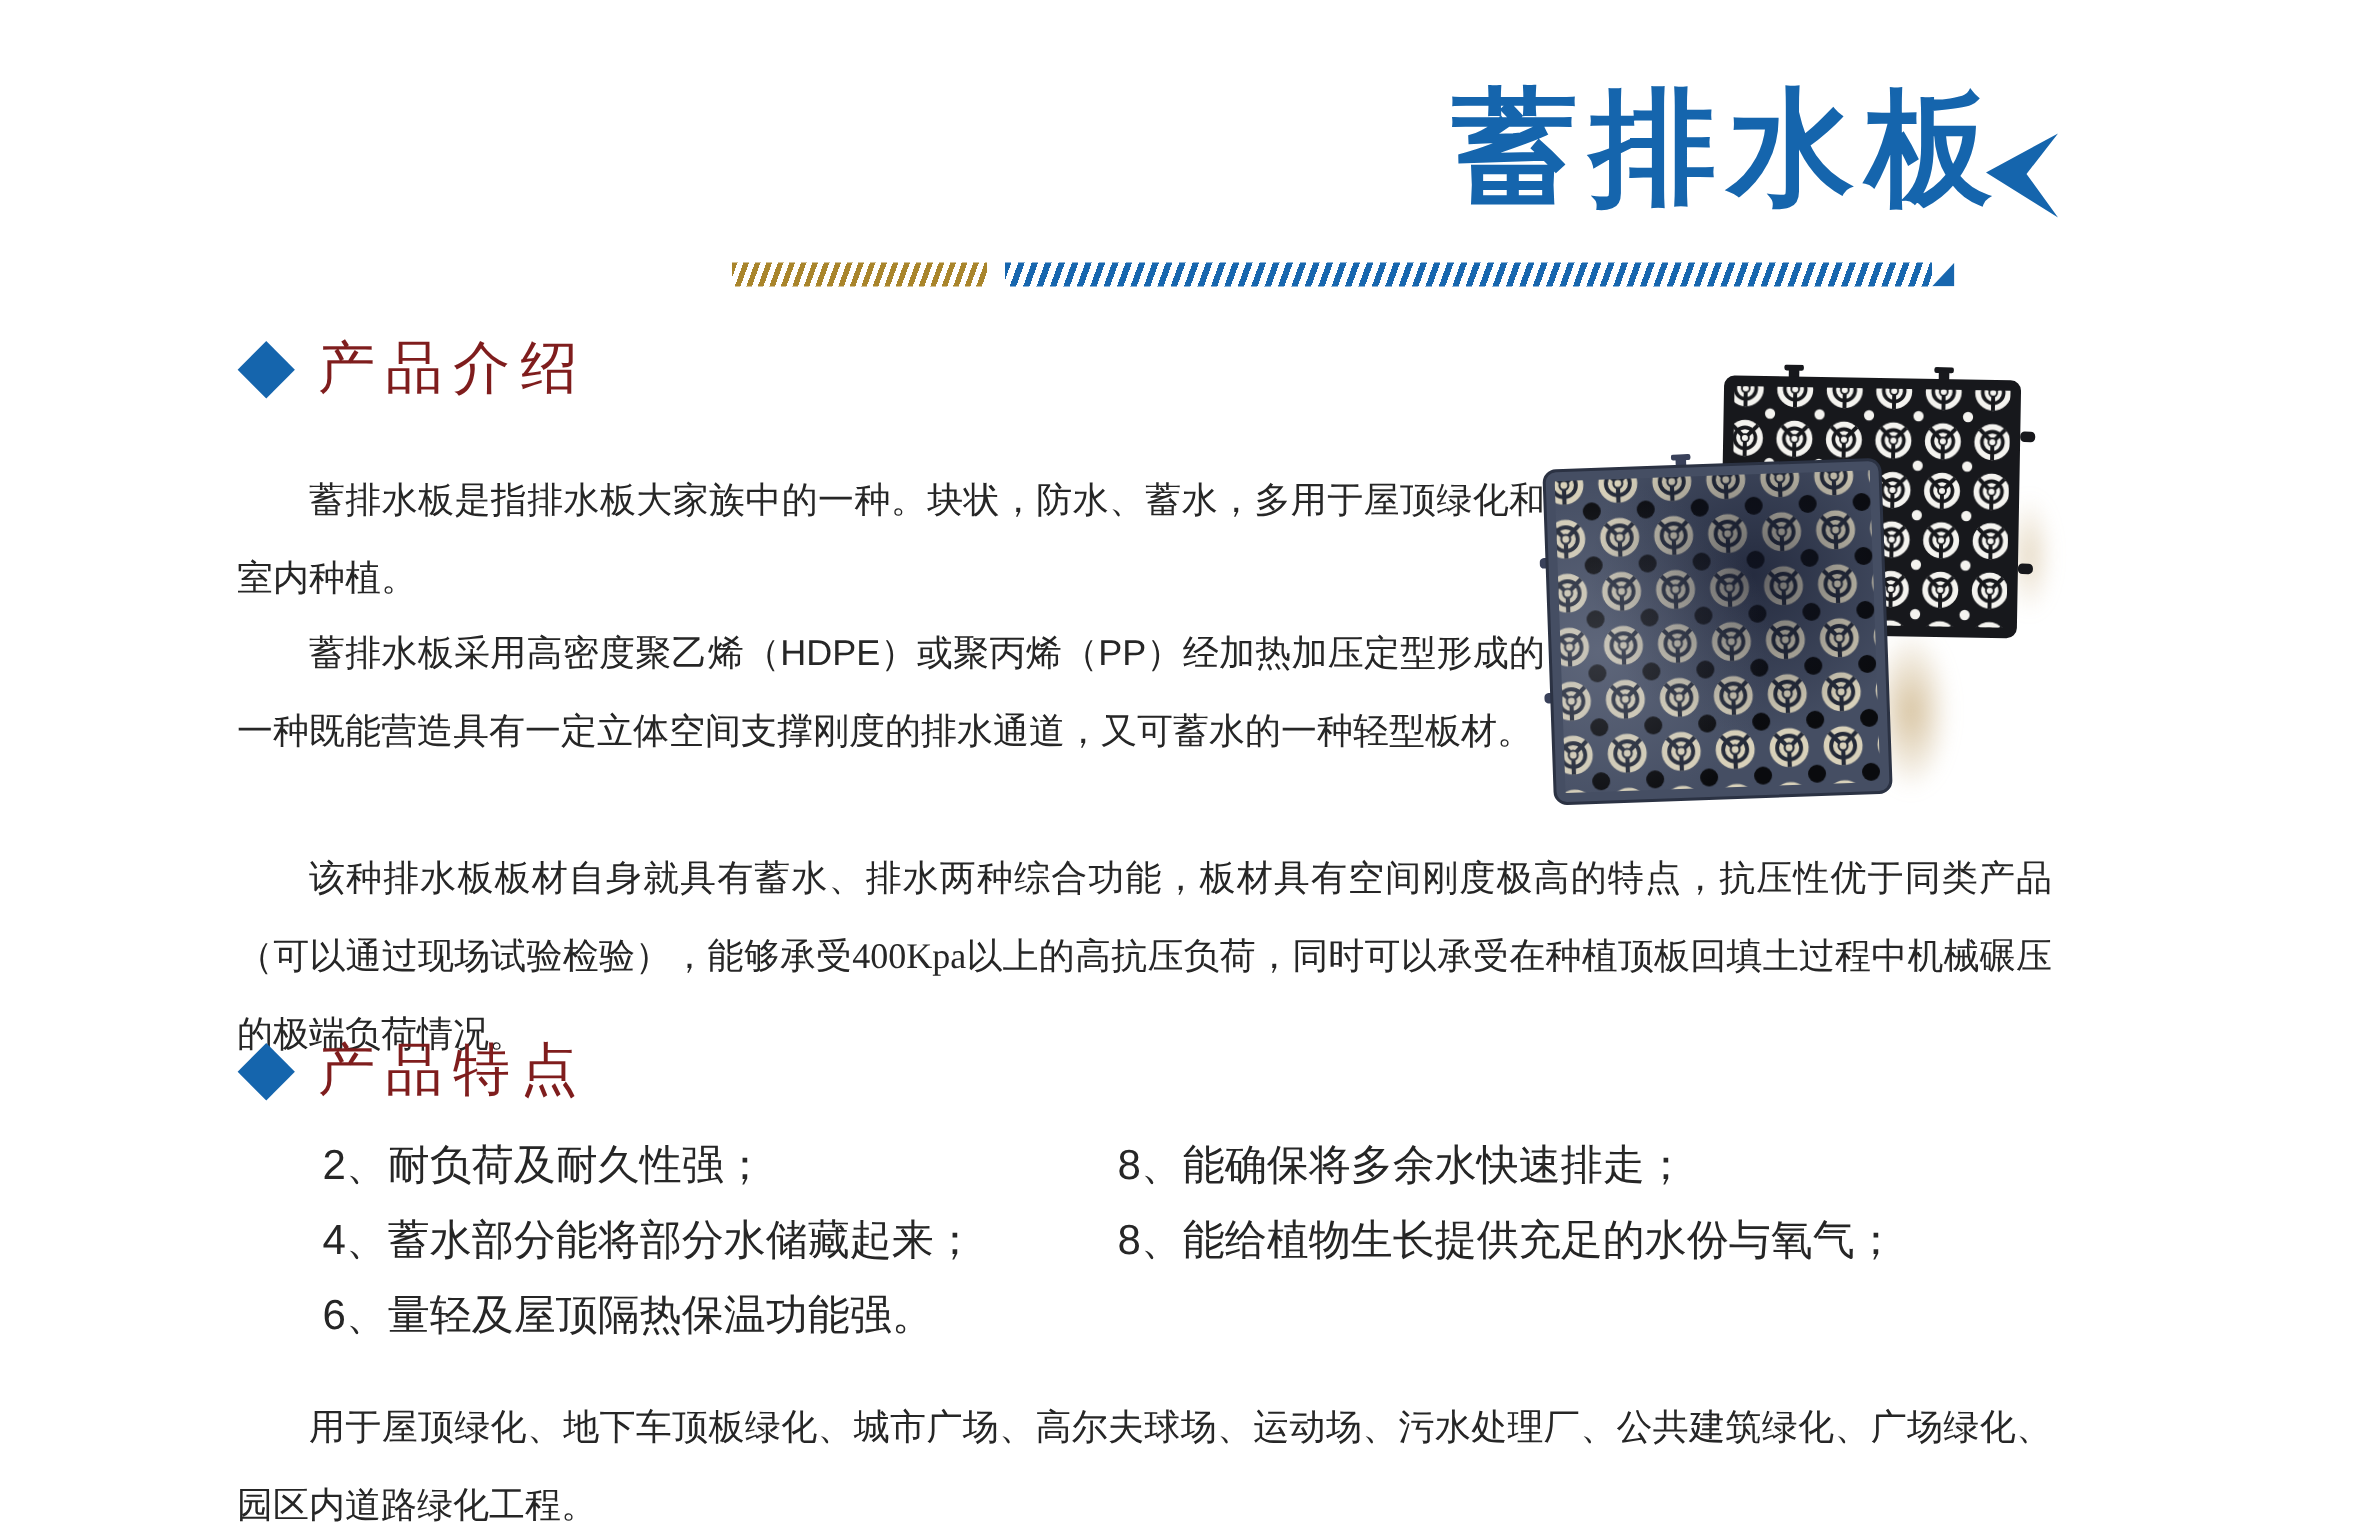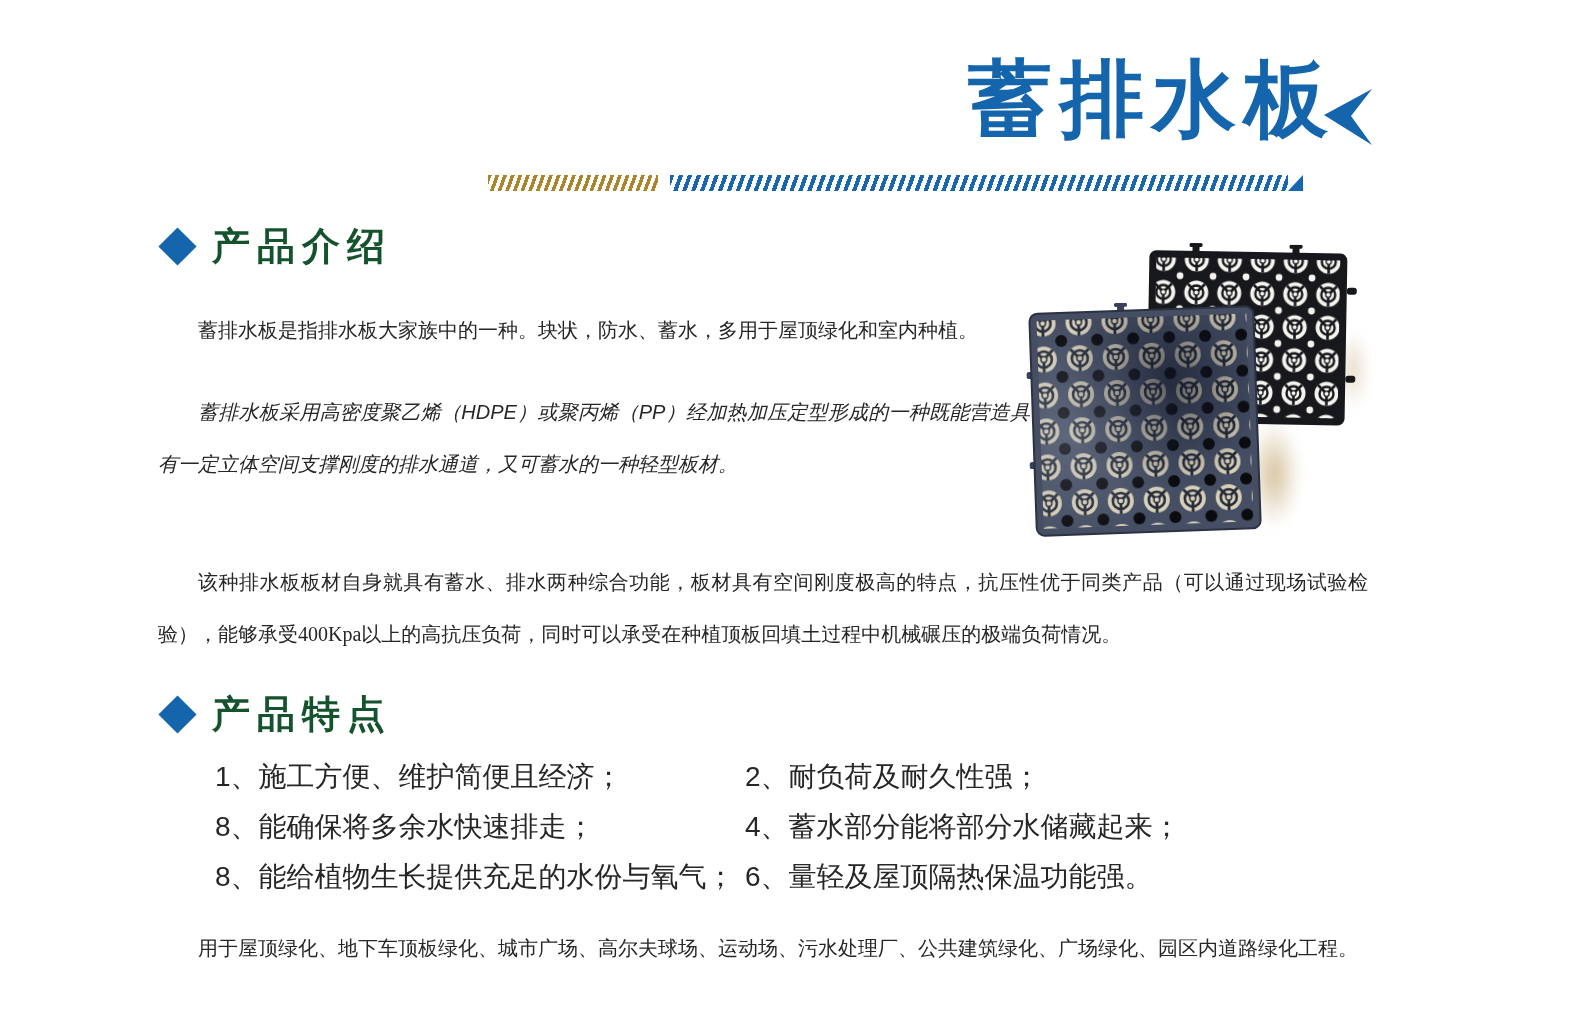--- a/index.html
+++ b/index.html
@@ -44,32 +44,32 @@
   .section-heading{position:absolute;left:160px;height:44px;}
   .heading-intro{top:224px;}
   .heading-features{top:692px;}
   .diamond{
     position:absolute;left:4px;top:9px;
     width:27px;height:27px;background:#1565ad;
     transform:rotate(45deg);
   }
   .heading-label{
     position:absolute;left:52px;top:0;
-    font-size:38px;line-height:44px;font-weight:700;
-    letter-spacing:7px;color:#14532d;white-space:nowrap;
+    font-size:38px;line-height:44px;font-weight:400;
+    letter-spacing:7px;color:#7f1d1d;white-space:nowrap;
   }
   
   .para{
     position:absolute;left:158px;
-    font-size:20px;line-height:52px;
+    font-size:24px;line-height:52px;
     text-align:justify;text-indent:2em;
     color:#262626;
   }
   .para-1{top:284px;width:872px;}
-  .para-2{top:366px;width:872px;font-style:italic;}
+  .para-2{top:386px;width:872px;}
   .para-3{top:536px;width:1210px;font-family:Liberation Serif, serif;}
   .para-usage{top:902px;width:1210px;}
   
   .features-grid{
     position:absolute;left:215px;top:752px;width:1190px;
     display:grid;grid-template-columns:530px auto;grid-auto-rows:50px;
   }
   .feature-item{
     font-size:28px;line-height:50px;white-space:nowrap;color:#262626;
   }
@@ -182,21 +182,20 @@
   <p class="para para-1">蓄排水板是指排水板大家族中的一种。块状，防水、蓄水，多用于屋顶绿化和室内种植。</p>
   <p class="para para-2">蓄排水板采用高密度聚乙烯（HDPE）或聚丙烯（PP）经加热加压定型形成的一种既能营造具有一定立体空间支撑刚度的排水通道，又可蓄水的一种轻型板材。</p>
   <p class="para para-3">该种排水板板材自身就具有蓄水、排水两种综合功能，板材具有空间刚度极高的特点，抗压性优于同类产品（可以通过现场试验检验），能够承受400Kpa以上的高抗压负荷，同时可以承受在种植顶板回填土过程中机械碾压的极端负荷情况。</p>
 
   <div class="section-heading heading-features">
     <div class="diamond"></div>
     <div class="heading-label">产品特点</div>
   </div>
 
   <div class="features-grid">
-    <div class="feature-item">1、施工方便、维护简便且经济；</div>
     <div class="feature-item">2、耐负荷及耐久性强；</div>
     <div class="feature-item">8、能确保将多余水快速排走；</div>
     <div class="feature-item">4、蓄水部分能将部分水储藏起来；</div>
     <div class="feature-item">8、能给植物生长提供充足的水份与氧气；</div>
     <div class="feature-item">6、量轻及屋顶隔热保温功能强。</div>
   </div>
 
   <p class="para para-usage">用于屋顶绿化、地下车顶板绿化、城市广场、高尔夫球场、运动场、污水处理厂、公共建筑绿化、广场绿化、园区内道路绿化工程。</p>
 
 </div>

